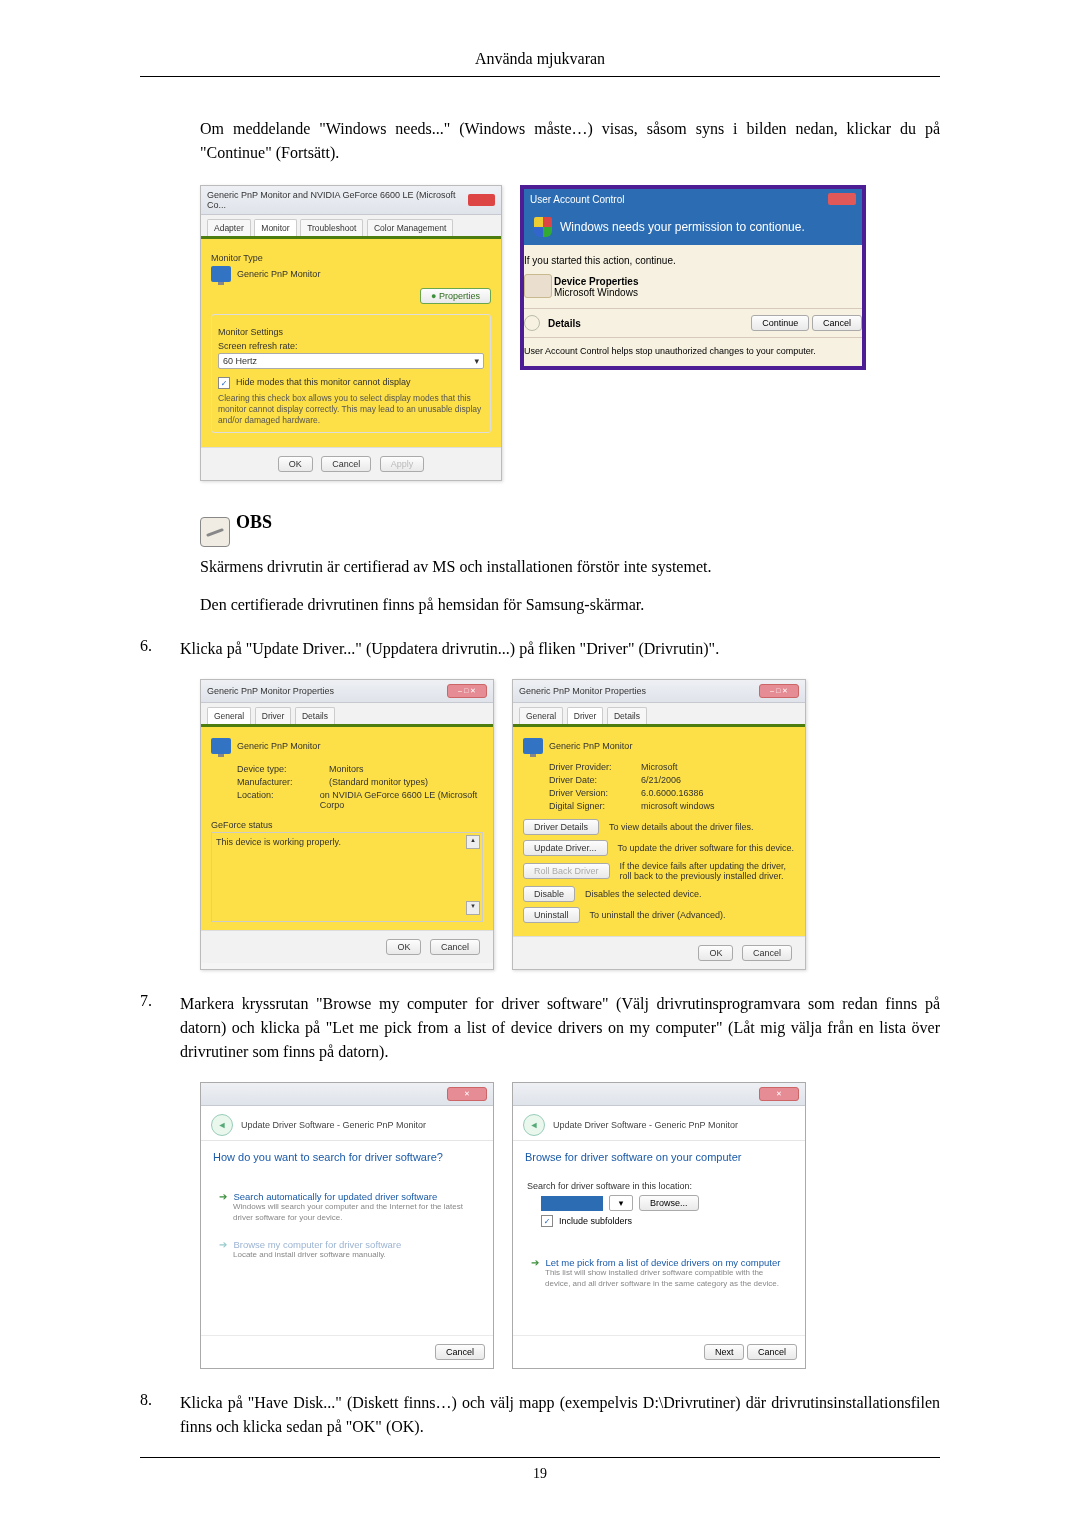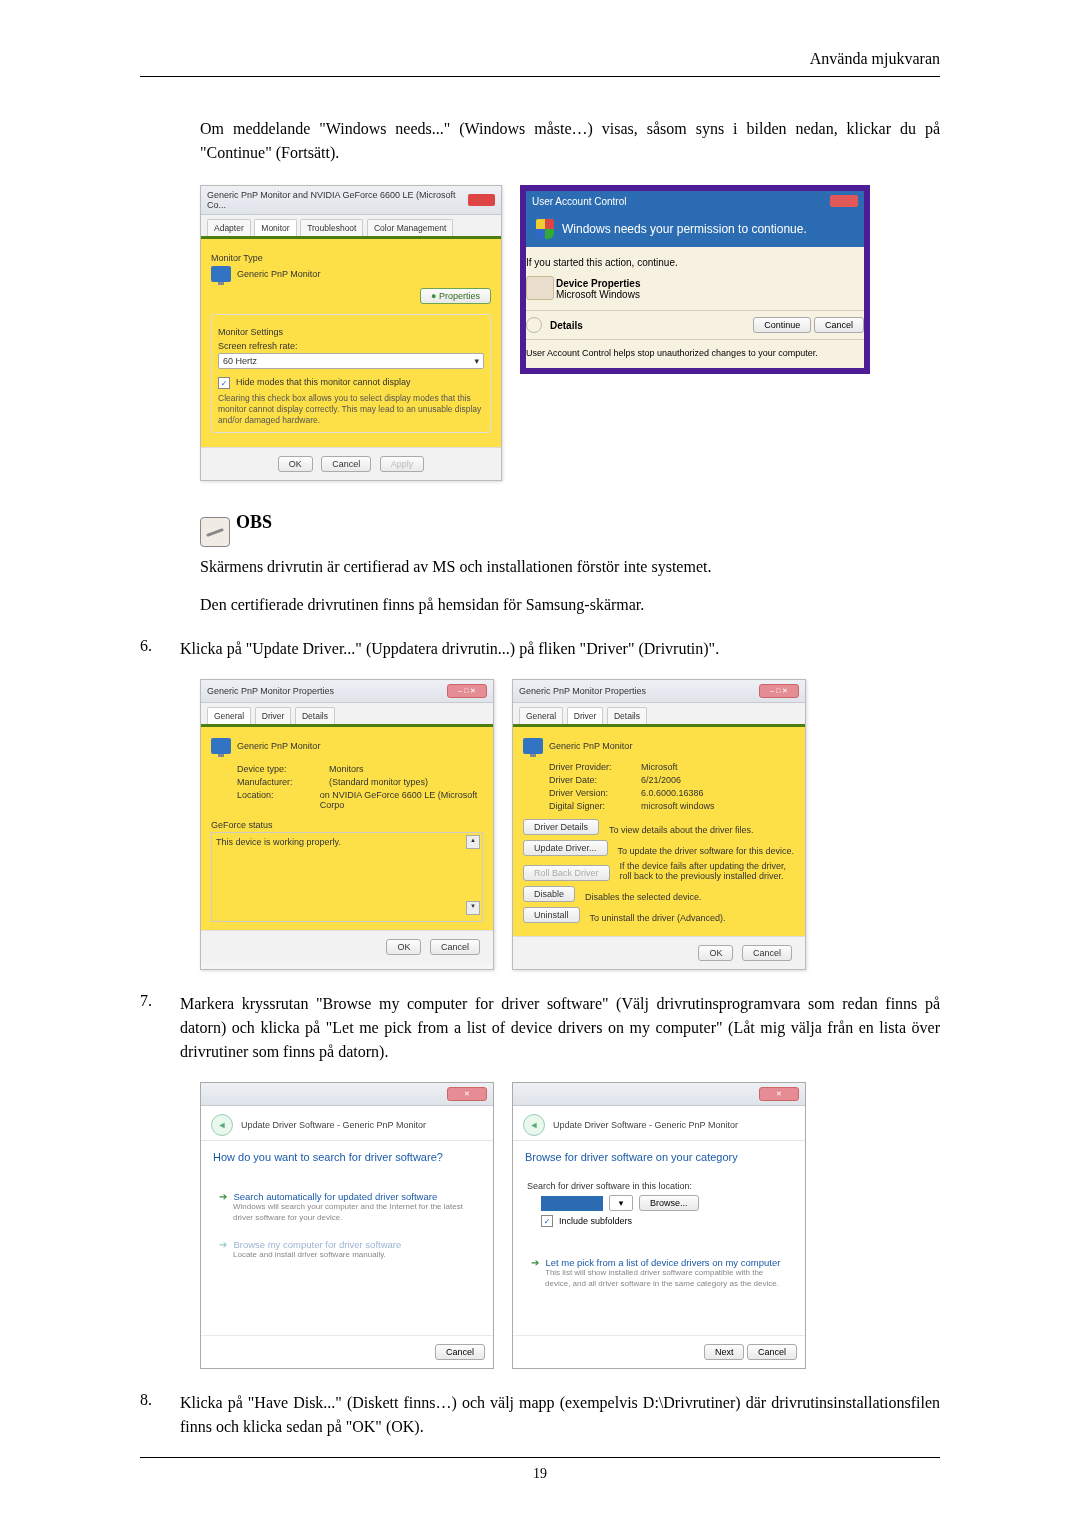--- a/index.html
+++ b/index.html
@@ -7,21 +7,21 @@
       margin: 0;
       padding: 0;
       background: #fff;
       color: #000;
       width: 1080px;
     }
     .page {
       padding: 50px 140px 30px 140px;
     }
     .header-title {
-      text-align: right;
+      text-align: center;
       font-size: 16px;
       margin-bottom: 8px;
     }
     .header-line {
       border-top: 1.5px solid #000;
       margin-bottom: 40px;
     }
     .body-text {
       font-size: 16px;
       line-height: 1.5;
@@ -163,21 +163,21 @@
       font-size:9px;border-radius:2px;
     }
     .ss-checkbox {
       width:10px;height:10px;border:1px solid #888;display:inline-flex;align-items:center;justify-content:center;
       background:#fff;font-size:8px;color:#2164c2;
     }
     .ss-bottom-btns { text-align:center;padding:8px 0;background:#f2f2f2;border-top:1px solid #ddd; }
     .ss-bottom-btns .ss-btn { margin: 0 3px; }
     
     .uac {
-      border: 6px solid #4c1d95;
+      border: 4px solid #4c1d95;
       font-family: Tahoma, Arial, sans-serif;
       font-size: 10px;
       background: #f6f1e0;
     }
     .uac-bar {
       background: #2b6cb2;color:#fff;padding:4px 6px;display:flex;justify-content:space-between;align-items:center;
     }
     .uac-banner {
       background: #2b6cb2;color:#fff;padding:8px 10px;display:flex;align-items:center;gap:8px;
     }
@@ -199,21 +199,21 @@
     .uac-foot { font-size:9px;padding:8px 0 0 0; }
     
     .two-col { display:flex;gap:18px; }
     .props-list .kv { display:flex;gap:12px;margin:3px 0;font-size:9px; }
     .props-list .k { width:80px;color:#333; }
     .props-list .v { color:#333; }
     .status-box { border:1px solid #ccc;height:80px;padding:4px;font-size:9px;position:relative; }
     .status-box .sbtext { color:#333; }
     .status-box .arrows{position:absolute;right:2px;top:2px;display:flex;flex-direction:column;gap:2px;}
     .arrow-btn{width:12px;height:12px;border:1px solid #aaa;background:#eee;font-size:7px;text-align:center;}
-    .driver-row { display:flex;gap:10px;font-size:9px;margin:5px 0;align-items:flex-end; }
+    .driver-row { display:flex;gap:10px;font-size:9px;margin:5px 0;align-items:center; }
     .driver-row .desc { flex:1; }
     
     .wizard { border:1px solid #aaa;background:#fff;font-family:Tahoma,Arial,sans-serif;font-size:9px; }
     .wizard-head { padding:8px 10px 4px 10px;display:flex;align-items:center;gap:8px;border-bottom:1px solid #e5e5e5; }
     .wizard-back { width:20px;height:20px;border-radius:50%;border:1px solid #9cb;display:inline-flex;align-items:center;justify-content:center;color:#5a7;background:#e9f7ed; }
     .wizard-title-blue { color:#1a5aa8;font-size:11px;padding:10px 12px; }
     .wizard-body { padding:8px 14px 14px 14px; min-height:140px; }
     .option-block { padding:6px 4px;margin:4px 0; }
     .option-title { color:#1a5aa8;font-size:9.5px;display:flex;align-items:center;gap:6px; }
     .option-sub { color:#888;font-size:8px;margin-left:14px;line-height:1.3; }
@@ -472,21 +472,21 @@
       </div>
 
       <div class="wizard" style="width:292px">
         <div class="ss-titlebar" style="justify-content:flex-end">
             <span class="ss-close-sm">✕</span>
           </div>
         <div class="wizard-head">
           <span class="wizard-back" style="background:#e9f7ed">◄</span>
           <span style="color:#444">Update Driver Software - Generic PnP Monitor</span>
         </div>
-        <div class="wizard-title-blue">Browse for driver software on your category</div>
+        <div class="wizard-title-blue">Browse for driver software on your computer</div>
         <div class="wizard-body">
           <div style="font-size:9px;color:#333">Search for driver software in this location:</div>
           <div class="browse-row">
             <span class="path-box"></span>
             <span class="ss-select" style="width:14px;justify-content:center">▾</span>
             <span class="ss-btn">Browse...</span>
           </div>
           <div class="ss-row" style="margin-left:14px">
             <span class="ss-checkbox">✓</span>
             <span>Include subfolders</span>

